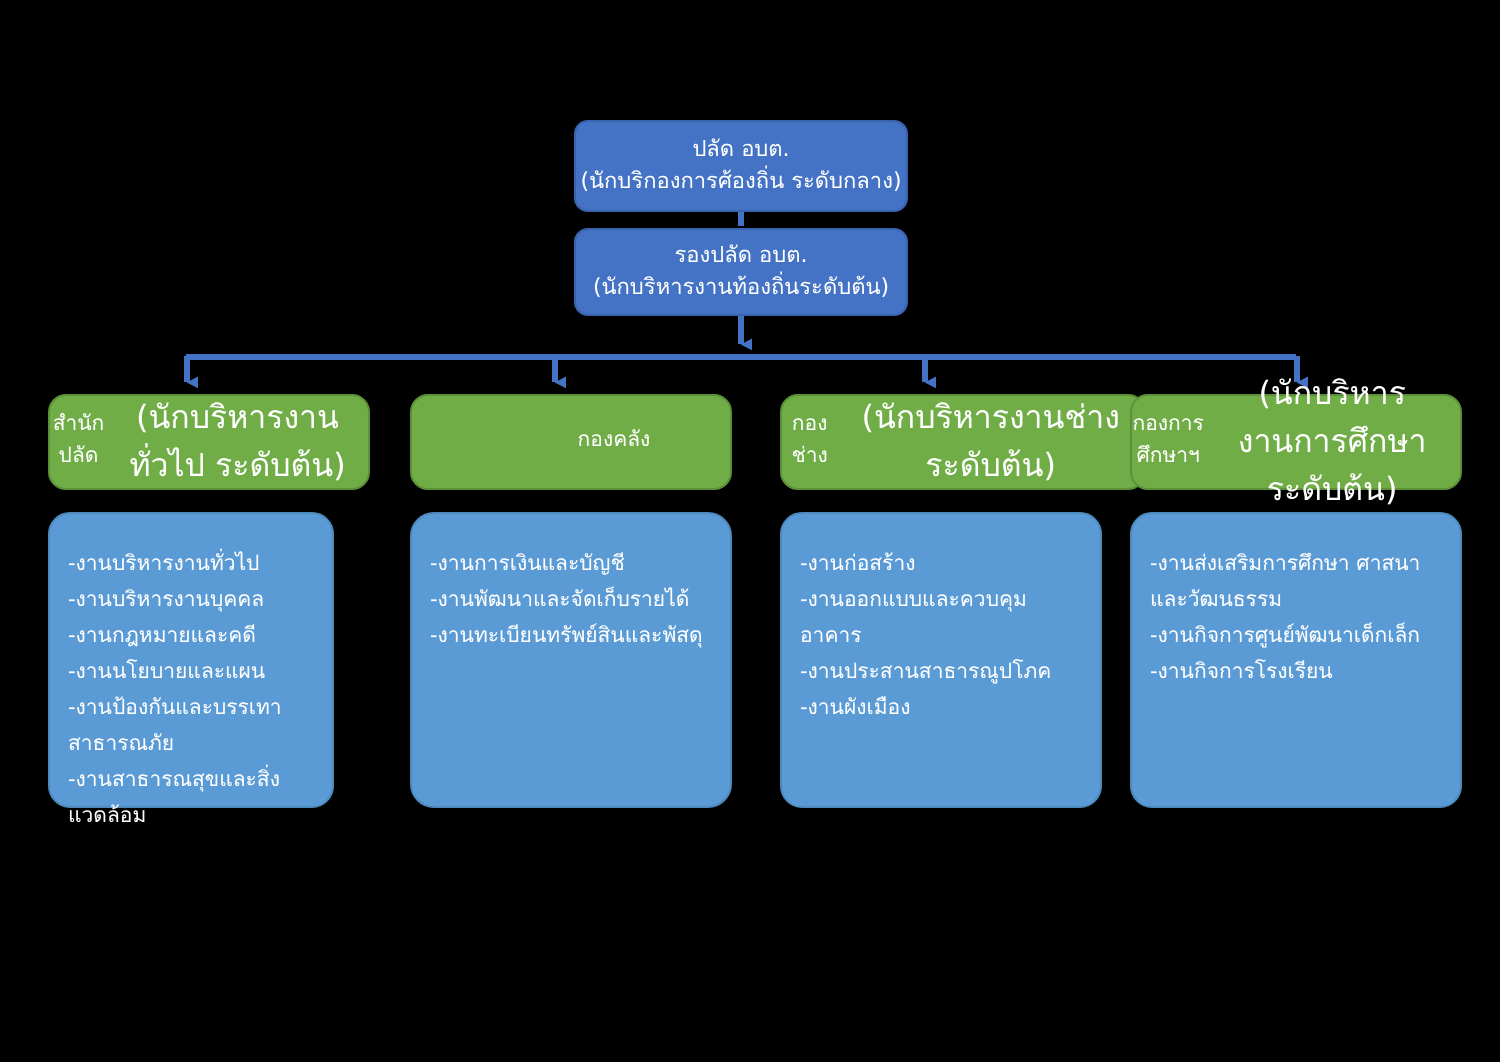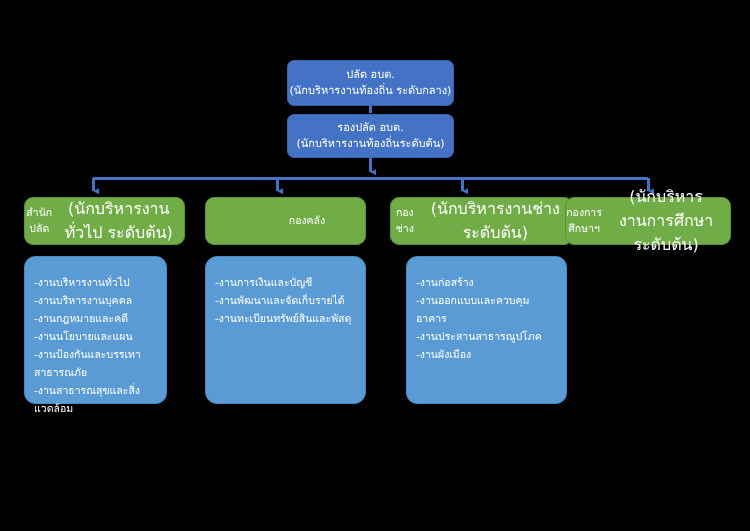--- a/index.html
+++ b/index.html
@@ -104,21 +104,21 @@
 
   
   #division-header-0 { left: 24px;  top: 197px; width: 161px; }
   #division-header-1 { left: 205px; top: 197px; width: 161px; padding-left: 43px; }
   #division-header-2 { left: 390px; top: 197px; width: 183px; }
   #division-header-3 { left: 565px; top: 197px; width: 166px; }
   .division-header { height: 48px; }
 
   #task-panel-0 { left: 24px;  top: 256px; width: 143px; height: 148px; }
   #task-panel-1 { left: 205px; top: 256px; width: 161px; height: 148px; border-radius: 12px; }
-  #task-panel-2 { left: 390px; top: 256px; width: 161px; height: 148px; margin-left: 16px; }
+  #task-panel-2 { left: 390px; top: 256px; width: 161px; height: 148px; }
   #task-panel-3 { left: 565px; top: 256px; width: 166px; height: 148px; }
 </style>
 </head>
 <body>
 
 <div id="chart-canvas">
 
   <svg id="connector-layer" viewBox="0 0 750 531" width="750" height="531">
     <defs>
       <marker id="arrowhead" markerWidth="7" markerHeight="7" refX="3.2" refY="5.6" orient="auto" markerUnits="userSpaceOnUse">
@@ -133,21 +133,21 @@
     <line x1="93" y1="178.5" x2="648" y2="178.5" stroke="#4472C4" stroke-width="3"></line>
 
     <line x1="93.5" y1="178" x2="93.5" y2="191" stroke="#4472C4" stroke-width="3" marker-end="url(#arrowhead)"></line>
     <line x1="277.5" y1="178" x2="277.5" y2="191" stroke="#4472C4" stroke-width="3" marker-end="url(#arrowhead)"></line>
     <line x1="462.5" y1="178" x2="462.5" y2="191" stroke="#4472C4" stroke-width="3" marker-end="url(#arrowhead)"></line>
     <line x1="648.5" y1="178" x2="648.5" y2="191" stroke="#4472C4" stroke-width="3" marker-end="url(#arrowhead)"></line>
   </svg>
 
   <div class="exec-box" id="box-chief-exec">
     <div class="ln1">ปลัด อบต.</div>
-    <div class="ln2">(นักบริหารงานท้องถิ่น ระดับกลาง)</div>
+    <div class="ln2">(นักบริกองการศ้องถิ่น ระดับกลาง)</div>
   </div>
 
   <div class="exec-box" id="box-deputy-chief-exec">
     <div class="ln1">รองปลัด อบต.</div>
     <div class="ln2">(นักบริหารงานท้องถิ่นระดับต้น)</div>
   </div>
 
   <div class="division-header" id="division-header-0">
     <div class="ln1">สำนักปลัด</div>
     <div class="ln2">(นักบริหารงานทั่วไป ระดับต้น)</div>
@@ -188,14 +188,21 @@
 
   <div class="task-panel" id="task-panel-2">
     <ul class="task-list">
         <li>-งานก่อสร้าง</li>
         <li>-งานออกแบบและควบคุมอาคาร</li>
         <li>-งานประสานสาธารณูปโภค</li>
         <li>-งานผังเมือง</li>
       </ul>
   </div>
 
+  <div class="task-panel" id="task-panel-3">
+    <ul class="task-list">
+        <li>-งานส่งเสริมการศึกษา ศาสนาและวัฒนธรรม</li>
+        <li>-งานกิจการศูนย์พัฒนาเด็กเล็ก</li>
+        <li>-งานกิจการโรงเรียน</li>
+      </ul>
+  </div>
 
 </div>
 
 </body></html>

